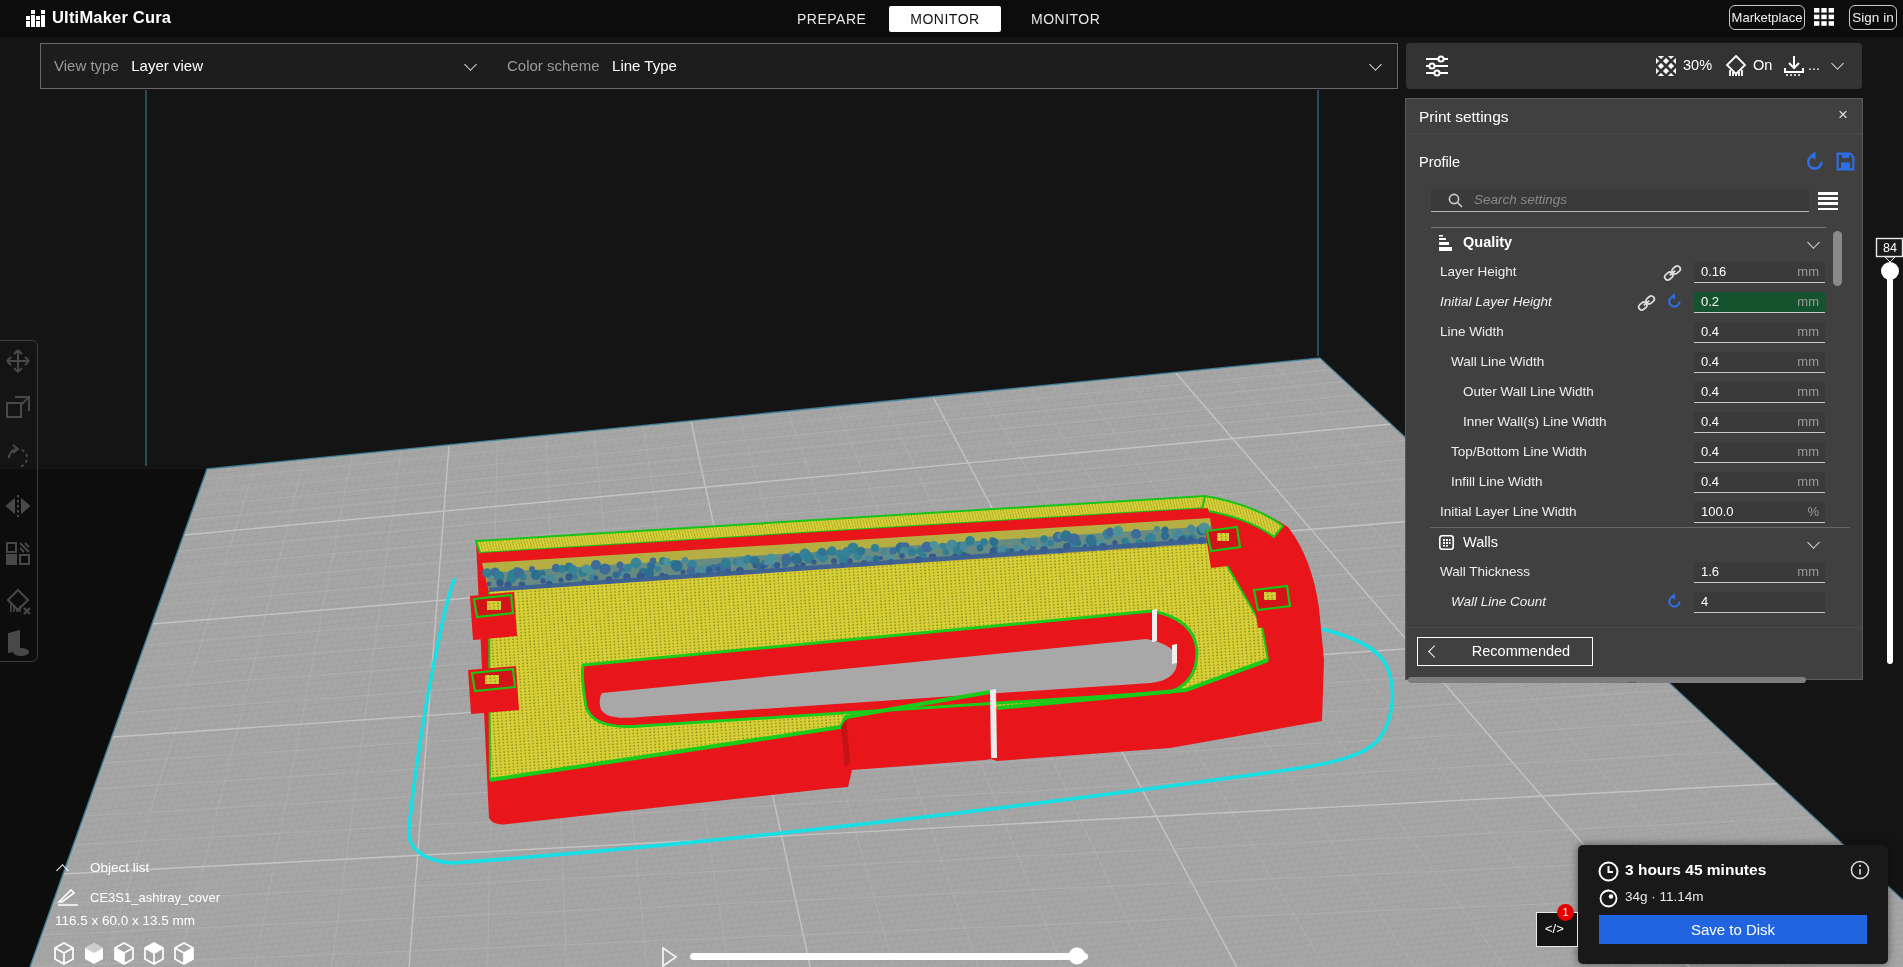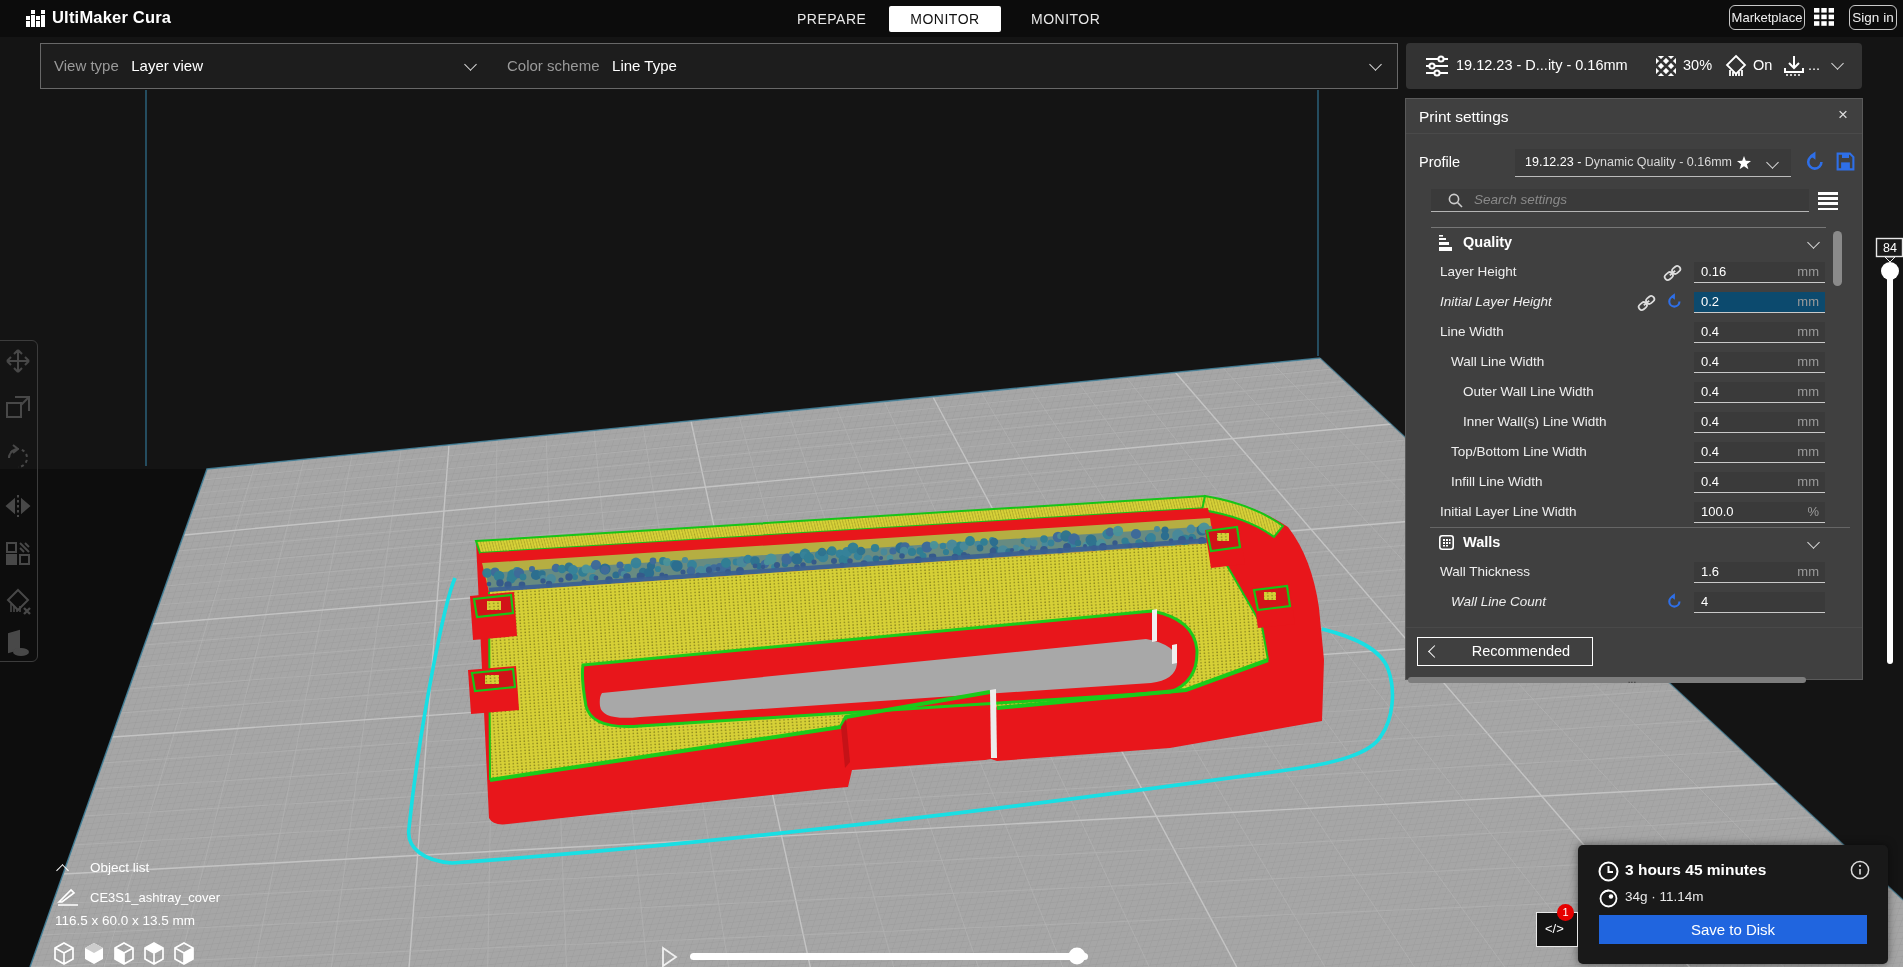--- a/index.html
+++ b/index.html
@@ -416,21 +416,20 @@
     <svg class="abs" style="left:19px;top:11px" width="24" height="24" viewBox="0 0 24 24">
       <g stroke="#fff" stroke-width="2" fill="none">
         <line x1="1" y1="5" x2="23" y2="5"></line>
           <line x1="1" y1="12" x2="23" y2="12"></line>
           <line x1="1" y1="19" x2="23" y2="19"></line>
       </g>
       <circle cx="16" cy="5" r="2.6" fill="#333" stroke="#fff" stroke-width="2"></circle>
       <circle cx="7" cy="12" r="2.6" fill="#333" stroke="#fff" stroke-width="2"></circle>
       <circle cx="12" cy="19" r="2.6" fill="#333" stroke="#fff" stroke-width="2"></circle>
     </svg>
-    <span style="position:absolute;left:50px;font-size:14.5px;">19.12.23 - D...ity - 0.16mm</span>
     <svg class="abs" style="left:249px;top:12px" width="22" height="22" viewBox="0 0 22 22">
       <rect x="1" y="1" width="20" height="20" fill="#fff" rx="2"></rect>
       <path d="M1 1 L21 21 M21 1 L1 21 M11 1 L1 11 M11 1 L21 11 M1 11 L11 21 M21 11 L11 21" stroke="#333" stroke-width="2.6"></path>
     </svg>
     <span style="position:absolute;left:277px;font-size:14.5px;">30%</span>
     <svg class="abs" style="left:318px;top:11px" width="24" height="24" viewBox="0 0 24 24">
       <path d="M12 2 L21 11 L12 20 L3 11 Z" fill="none" stroke="#fff" stroke-width="1.8"></path>
       <g stroke="#fff" stroke-width="1.8">
         <line x1="6" y1="16" x2="6" y2="22"></line>
           <line x1="9" y1="18" x2="9" y2="22"></line>
@@ -487,27 +486,20 @@
         <ellipse cx="17" cy="22" rx="7" ry="3" fill="#484848"></ellipse>
       </g>
   </g>
 </svg>
 
 <div id="panel" class="abs">
   <div class="abs nw" style="left:13px;top:9px;font-size:15.5px;color:#fff;">Print settings</div>
   <div class="abs" style="left:432px;top:6px;font-size:17px;color:#ddd;">×</div>
   <div class="abs" style="left:0px;top:34px;width:456px;height:1px;background:#4a4a4a;"></div>
   <div class="abs nw" style="left:13px;top:55px;font-size:14.5px;color:#fff;">Profile</div>
-  <div class="abs nw" style="left:109px;top:50px;width:276px;height:28px;background:#3a3a3a;border-bottom:1.5px solid #bbb;color:#fff;font-size:12.5px;line-height:27px;">
-    <span style="margin-left:10px;">19.12.23 - <span style="color:#d8d8d8">Dynamic Quality - 0.16mm</span></span>
-    <svg class="abs" style="right:40px;top:7px" width="14" height="14" viewBox="0 0 15 15">
-        <path d="M7.5 0 L9.4 5.2 L15 5.4 L10.6 8.8 L12.2 14.2 L7.5 11 L2.8 14.2 L4.4 8.8 L0 5.4 L5.6 5.2 Z" fill="#fff"></path>
-      </svg>
-    <span class="chev" style="position:absolute;right:14px;top:9px;"></span>
-  </div>
   <svg class="abs" style="left:398px;top:52px" width="22" height="22" viewBox="0 0 24 24">
       <path d="M19 12 A7.2 7.2 0 1 1 11.8 4.8" fill="none" stroke="#2e6fe8" stroke-width="2.8"></path>
       <path d="M12.5 0.5 L12.5 9.5 L6.5 5 Z" fill="#2e6fe8"></path>
     </svg>
   <svg class="abs" style="left:429px;top:52px" width="21" height="21" viewBox="0 0 24 24">
       <path d="M3 3 H17 L21 7 V21 H3 Z" fill="none" stroke="#2e6fe8" stroke-width="2.4"></path>
       <rect x="7" y="13" width="10" height="8" fill="#2e6fe8"></rect>
       <rect x="8" y="3" width="8" height="5" fill="#2e6fe8"></rect>
     </svg>
 
@@ -553,21 +545,21 @@
 <g transform="rotate(-40 12 10)" stroke="#ddd" fill="none" stroke-width="2">
 <rect x="1.5" y="6.5" width="10" height="7" rx="3.5"></rect>
       <rect x="12.5" y="6.5" width="10" height="7" rx="3.5"></rect>
 <line x1="8" y1="10" x2="16" y2="10"></line>
     </g>
   </svg>
 <svg class="abs" style="left:1666px;top:293px" width="17" height="17" viewBox="0 0 24 24">
     <path d="M19 12 A7.2 7.2 0 1 1 11.8 4.8" fill="none" stroke="#2e6fe8" stroke-width="3"></path>
     <path d="M12.5 0.5 L12.5 9.5 L6.5 5 Z" fill="#2e6fe8"></path>
   </svg>
-<div class="abs nw" style="left:1694px;top:292px;width:131px;height:21px;background:#0c4a6e;border-bottom:1.5px solid #c9c9c9;color:#fff;font-size:13px;line-height:20px;"><span style="margin-left:7px;">0.2</span><span class="unit">mm</span></div>
+<div class="abs nw" style="left:1694px;top:292px;width:131px;height:21px;background:#14532d;border-bottom:1.5px solid #c9c9c9;color:#fff;font-size:13px;line-height:20px;"><span style="margin-left:7px;">0.2</span><span class="unit">mm</span></div>
 <span class="abs row-label" style="left:1440px;top:324px;">Line Width</span>
 <div class="abs nw" style="left:1694px;top:322px;width:131px;height:21px;background:#3a3a3a;border-bottom:1.5px solid #c9c9c9;color:#fff;font-size:13px;line-height:20px;"><span style="margin-left:7px;">0.4</span><span class="unit">mm</span></div>
 <span class="abs row-label" style="left:1451px;top:354px;">Wall Line Width</span>
 <div class="abs nw" style="left:1694px;top:352px;width:131px;height:21px;background:#3a3a3a;border-bottom:1.5px solid #c9c9c9;color:#fff;font-size:13px;line-height:20px;"><span style="margin-left:7px;">0.4</span><span class="unit">mm</span></div>
 <span class="abs row-label" style="left:1463px;top:384px;">Outer Wall Line Width</span>
 <div class="abs nw" style="left:1694px;top:382px;width:131px;height:21px;background:#3a3a3a;border-bottom:1.5px solid #c9c9c9;color:#fff;font-size:13px;line-height:20px;"><span style="margin-left:7px;">0.4</span><span class="unit">mm</span></div>
 <span class="abs row-label" style="left:1463px;top:414px;">Inner Wall(s) Line Width</span>
 <div class="abs nw" style="left:1694px;top:412px;width:131px;height:21px;background:#3a3a3a;border-bottom:1.5px solid #c9c9c9;color:#fff;font-size:13px;line-height:20px;"><span style="margin-left:7px;">0.4</span><span class="unit">mm</span></div>
 <span class="abs row-label" style="left:1451px;top:444px;">Top/Bottom Line Width</span>
 <div class="abs nw" style="left:1694px;top:442px;width:131px;height:21px;background:#3a3a3a;border-bottom:1.5px solid #c9c9c9;color:#fff;font-size:13px;line-height:20px;"><span style="margin-left:7px;">0.4</span><span class="unit">mm</span></div>
@@ -583,21 +575,21 @@
         <rect x="4" y="4" width="2" height="2"></rect>
         <rect x="7" y="4" width="2" height="2"></rect>
         <rect x="10" y="4" width="1.5" height="2"></rect>
         <rect x="4" y="7" width="2" height="2"></rect>
         <rect x="7" y="7" width="2" height="2"></rect>
         <rect x="10" y="7" width="1.5" height="2"></rect>
         <rect x="4" y="10" width="2" height="1.5"></rect>
         <rect x="7" y="10" width="2" height="1.5"></rect>
       </g>
     </svg>
- <span class="nw" style="position:absolute;left:24px;top:0;color:#fff;font-weight:bold;font-size:14.5px;">Walls</span>
+ <span class="nw" style="position:absolute;left:24px;top:0;color:#fff;font-weight:normal;font-size:14.5px;">Walls</span>
  <span class="chev" style="position:absolute;left:370px;top:4px;"></span>
   </div>
 <span class="abs row-label" style="left:1440px;top:564px;">Wall Thickness</span>
 <div class="abs nw" style="left:1694px;top:562px;width:131px;height:21px;background:#3a3a3a;border-bottom:1.5px solid #c9c9c9;color:#fff;font-size:13px;line-height:20px;"><span style="margin-left:7px;">1.6</span><span class="unit">mm</span></div>
 <span class="abs row-label" style="left:1451px;top:594px;font-style:italic;">Wall Line Count</span>
 <svg class="abs" style="left:1666px;top:593px" width="17" height="17" viewBox="0 0 24 24">
     <path d="M19 12 A7.2 7.2 0 1 1 11.8 4.8" fill="none" stroke="#2e6fe8" stroke-width="3"></path>
     <path d="M12.5 0.5 L12.5 9.5 L6.5 5 Z" fill="#2e6fe8"></path>
   </svg>
 <div class="abs nw" style="left:1694px;top:592px;width:131px;height:21px;background:#3a3a3a;border-bottom:1.5px solid #c9c9c9;color:#fff;font-size:13px;line-height:20px;"><span style="margin-left:7px;">4</span></div>

